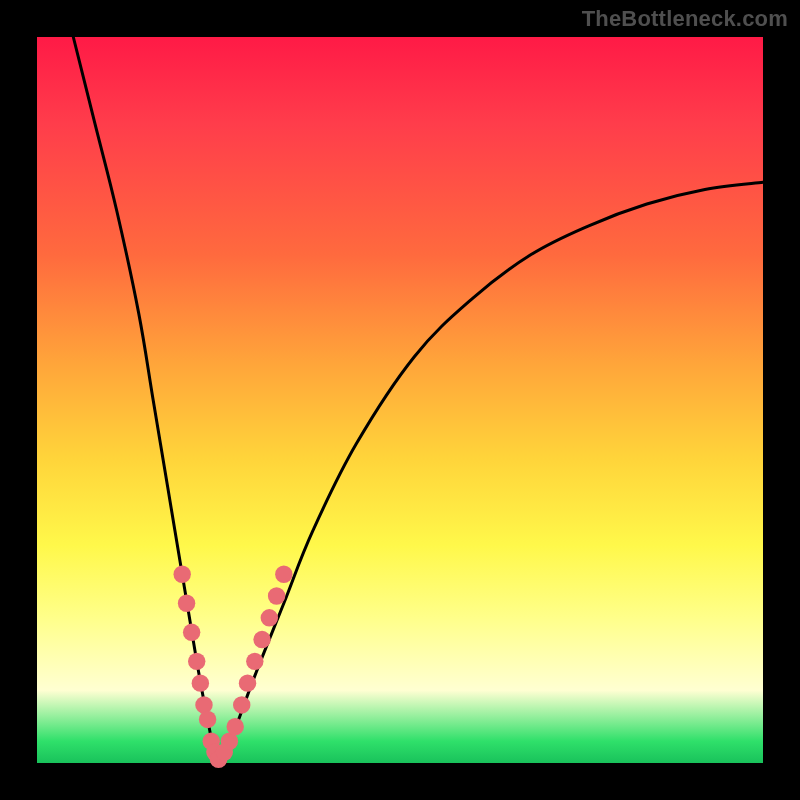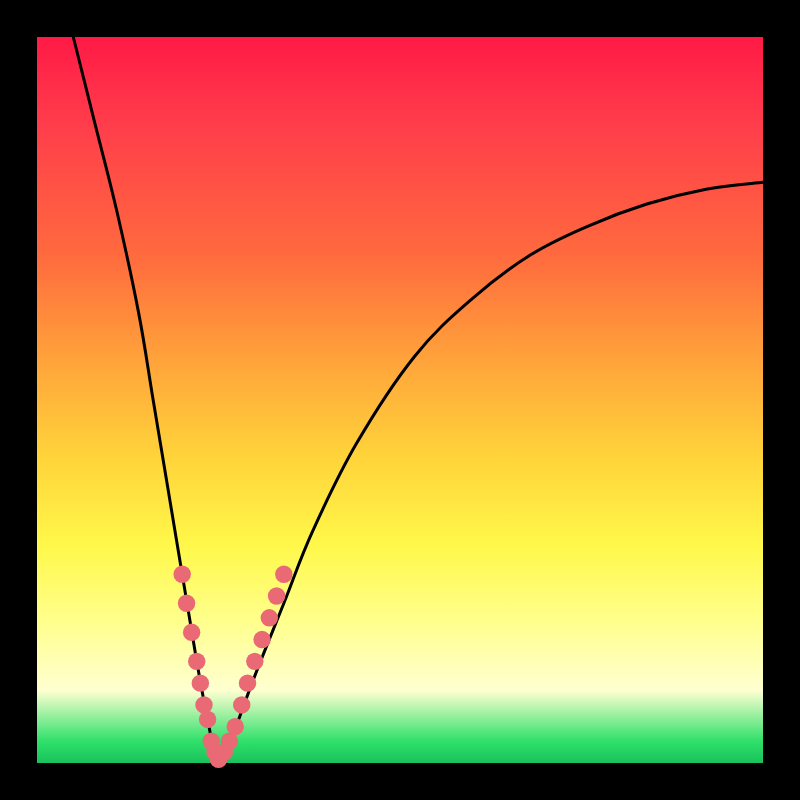--- a/index.html
+++ b/index.html
@@ -83,13 +83,14 @@
           <circle cx="204.73" cy="667.92" r="8.71" fill="#e96a74"></circle>
           <circle cx="210.54" cy="646.14" r="8.71" fill="#e96a74"></circle>
           <circle cx="217.80" cy="624.36" r="8.71" fill="#e96a74"></circle>
           <circle cx="225.06" cy="602.58" r="8.71" fill="#e96a74"></circle>
           <circle cx="232.32" cy="580.80" r="8.71" fill="#e96a74"></circle>
           <circle cx="239.58" cy="559.02" r="8.71" fill="#e96a74"></circle>
           <circle cx="246.84" cy="537.24" r="8.71" fill="#e96a74"></circle>
         </g>
     </svg>
   </div>
+  <div class="watermark">TheBottleneck.com</div>
 </div>
 
 </body></html>

